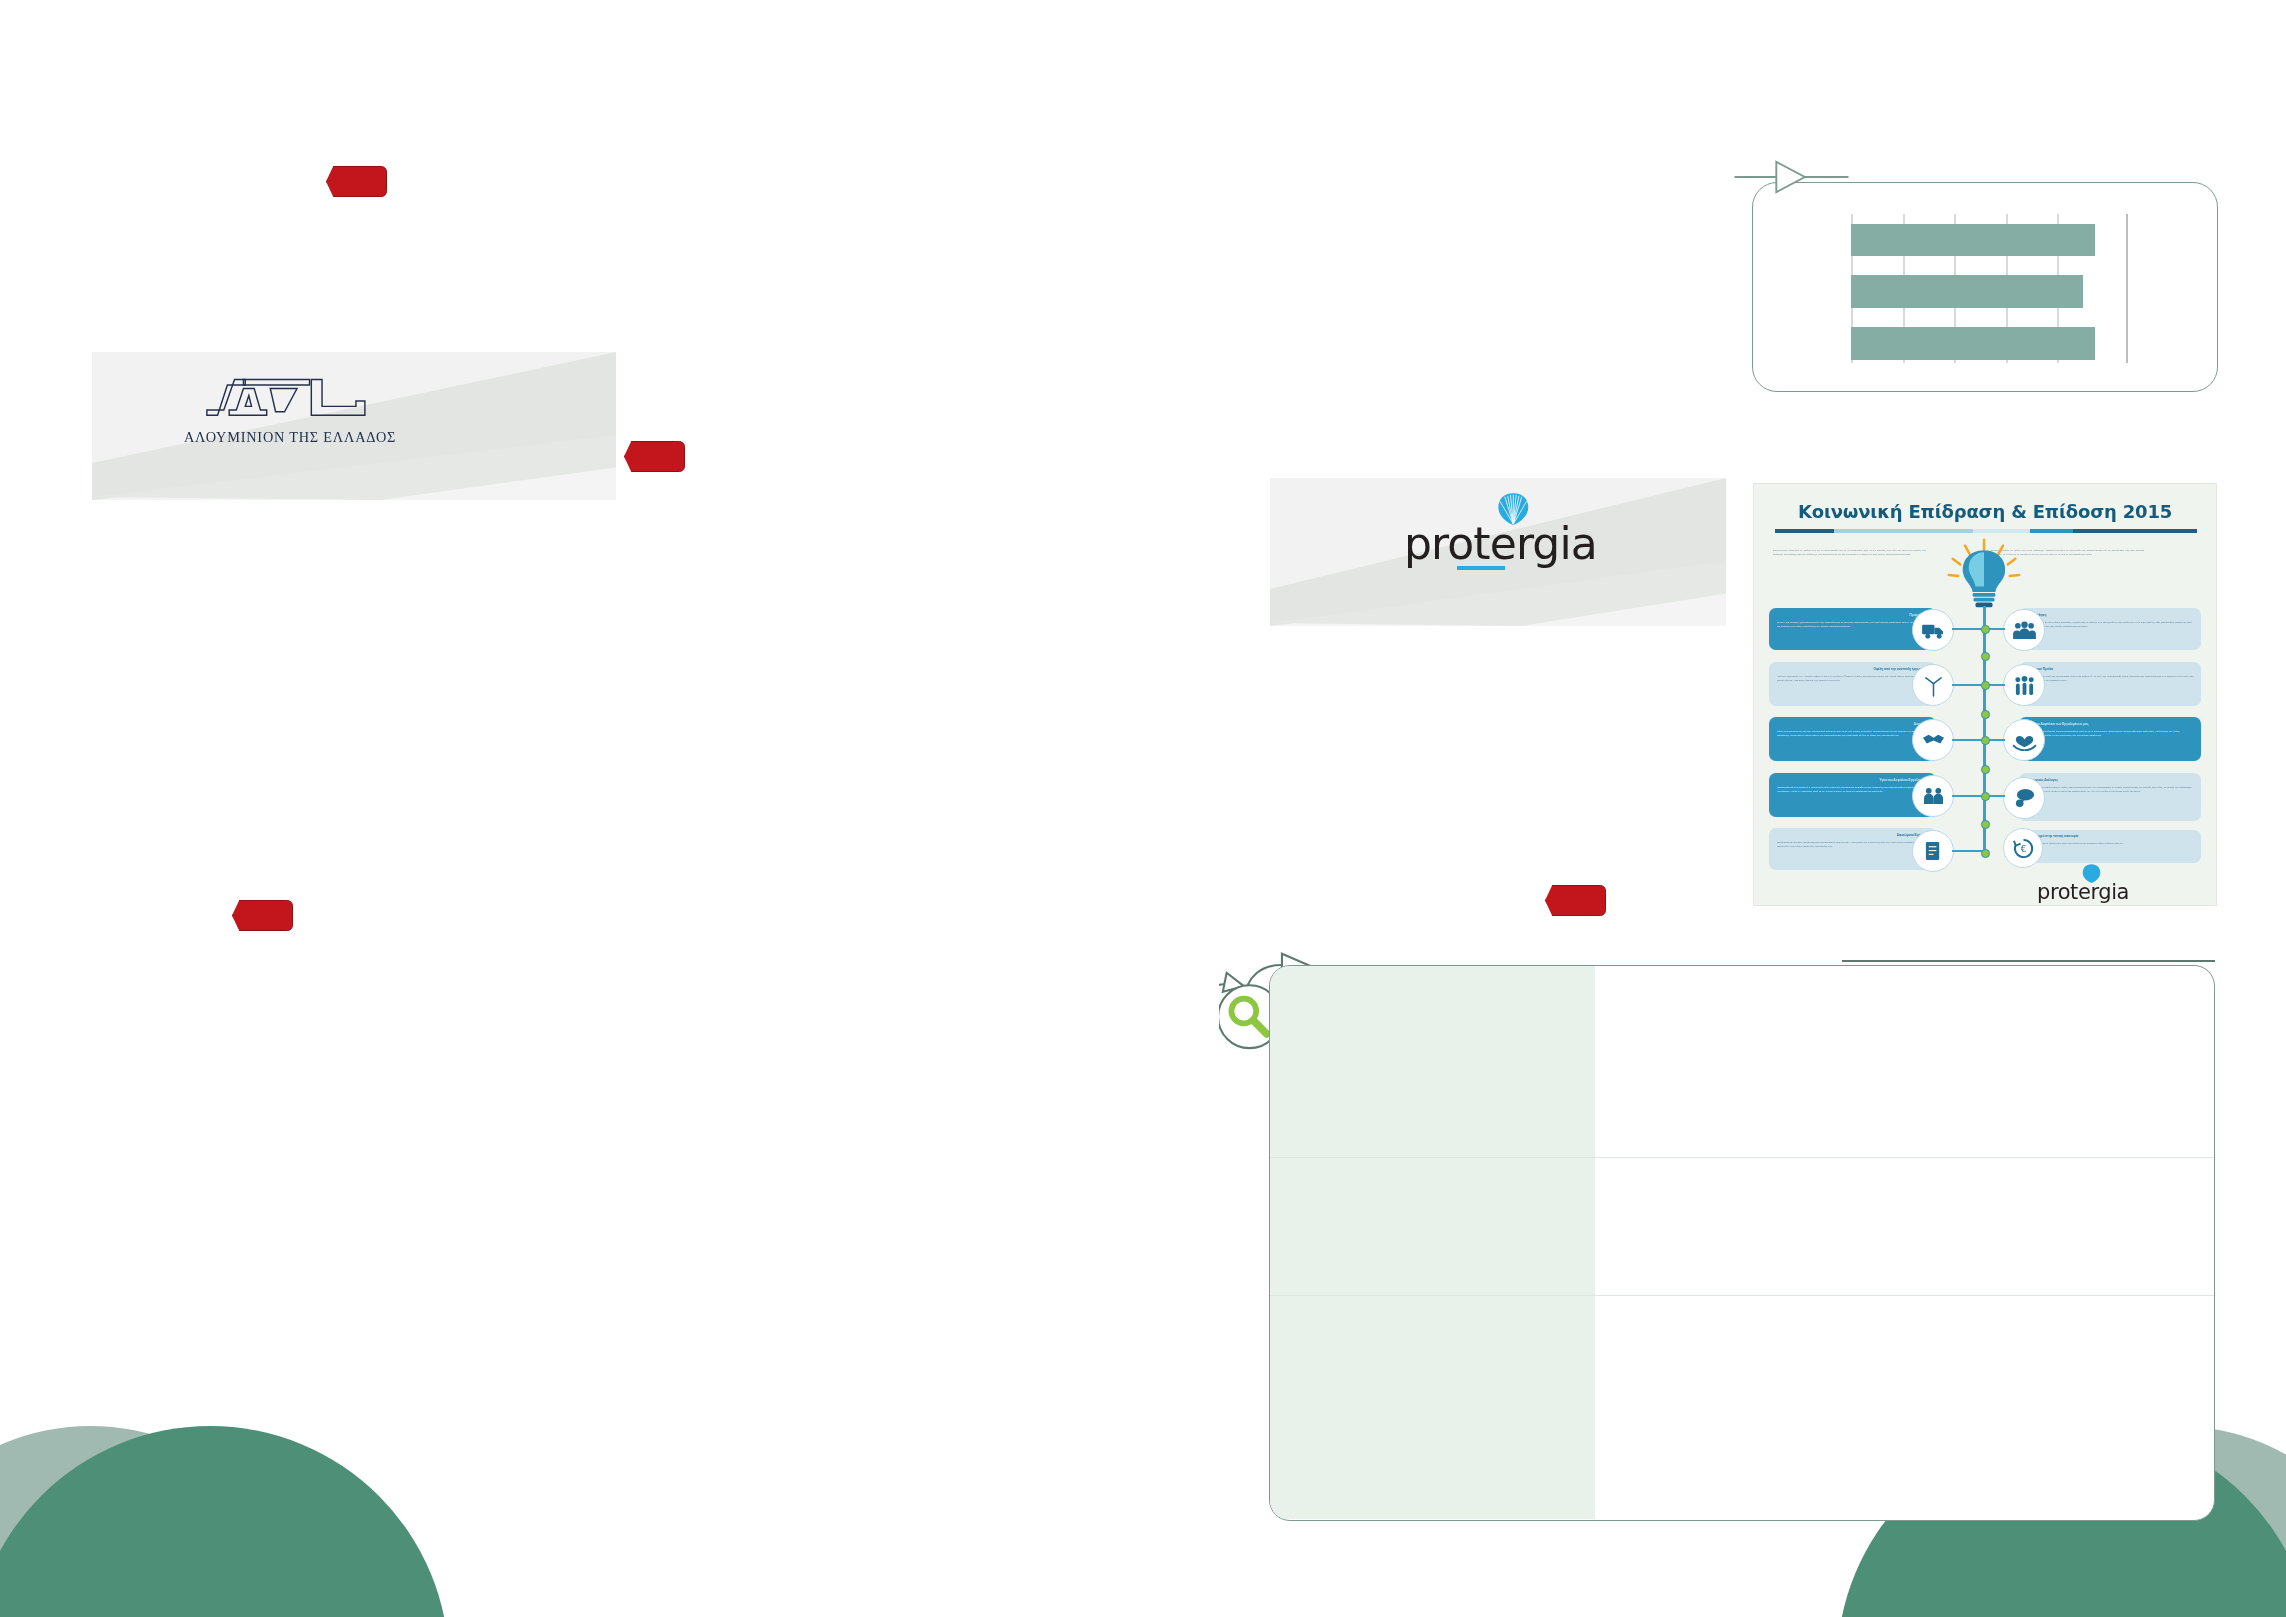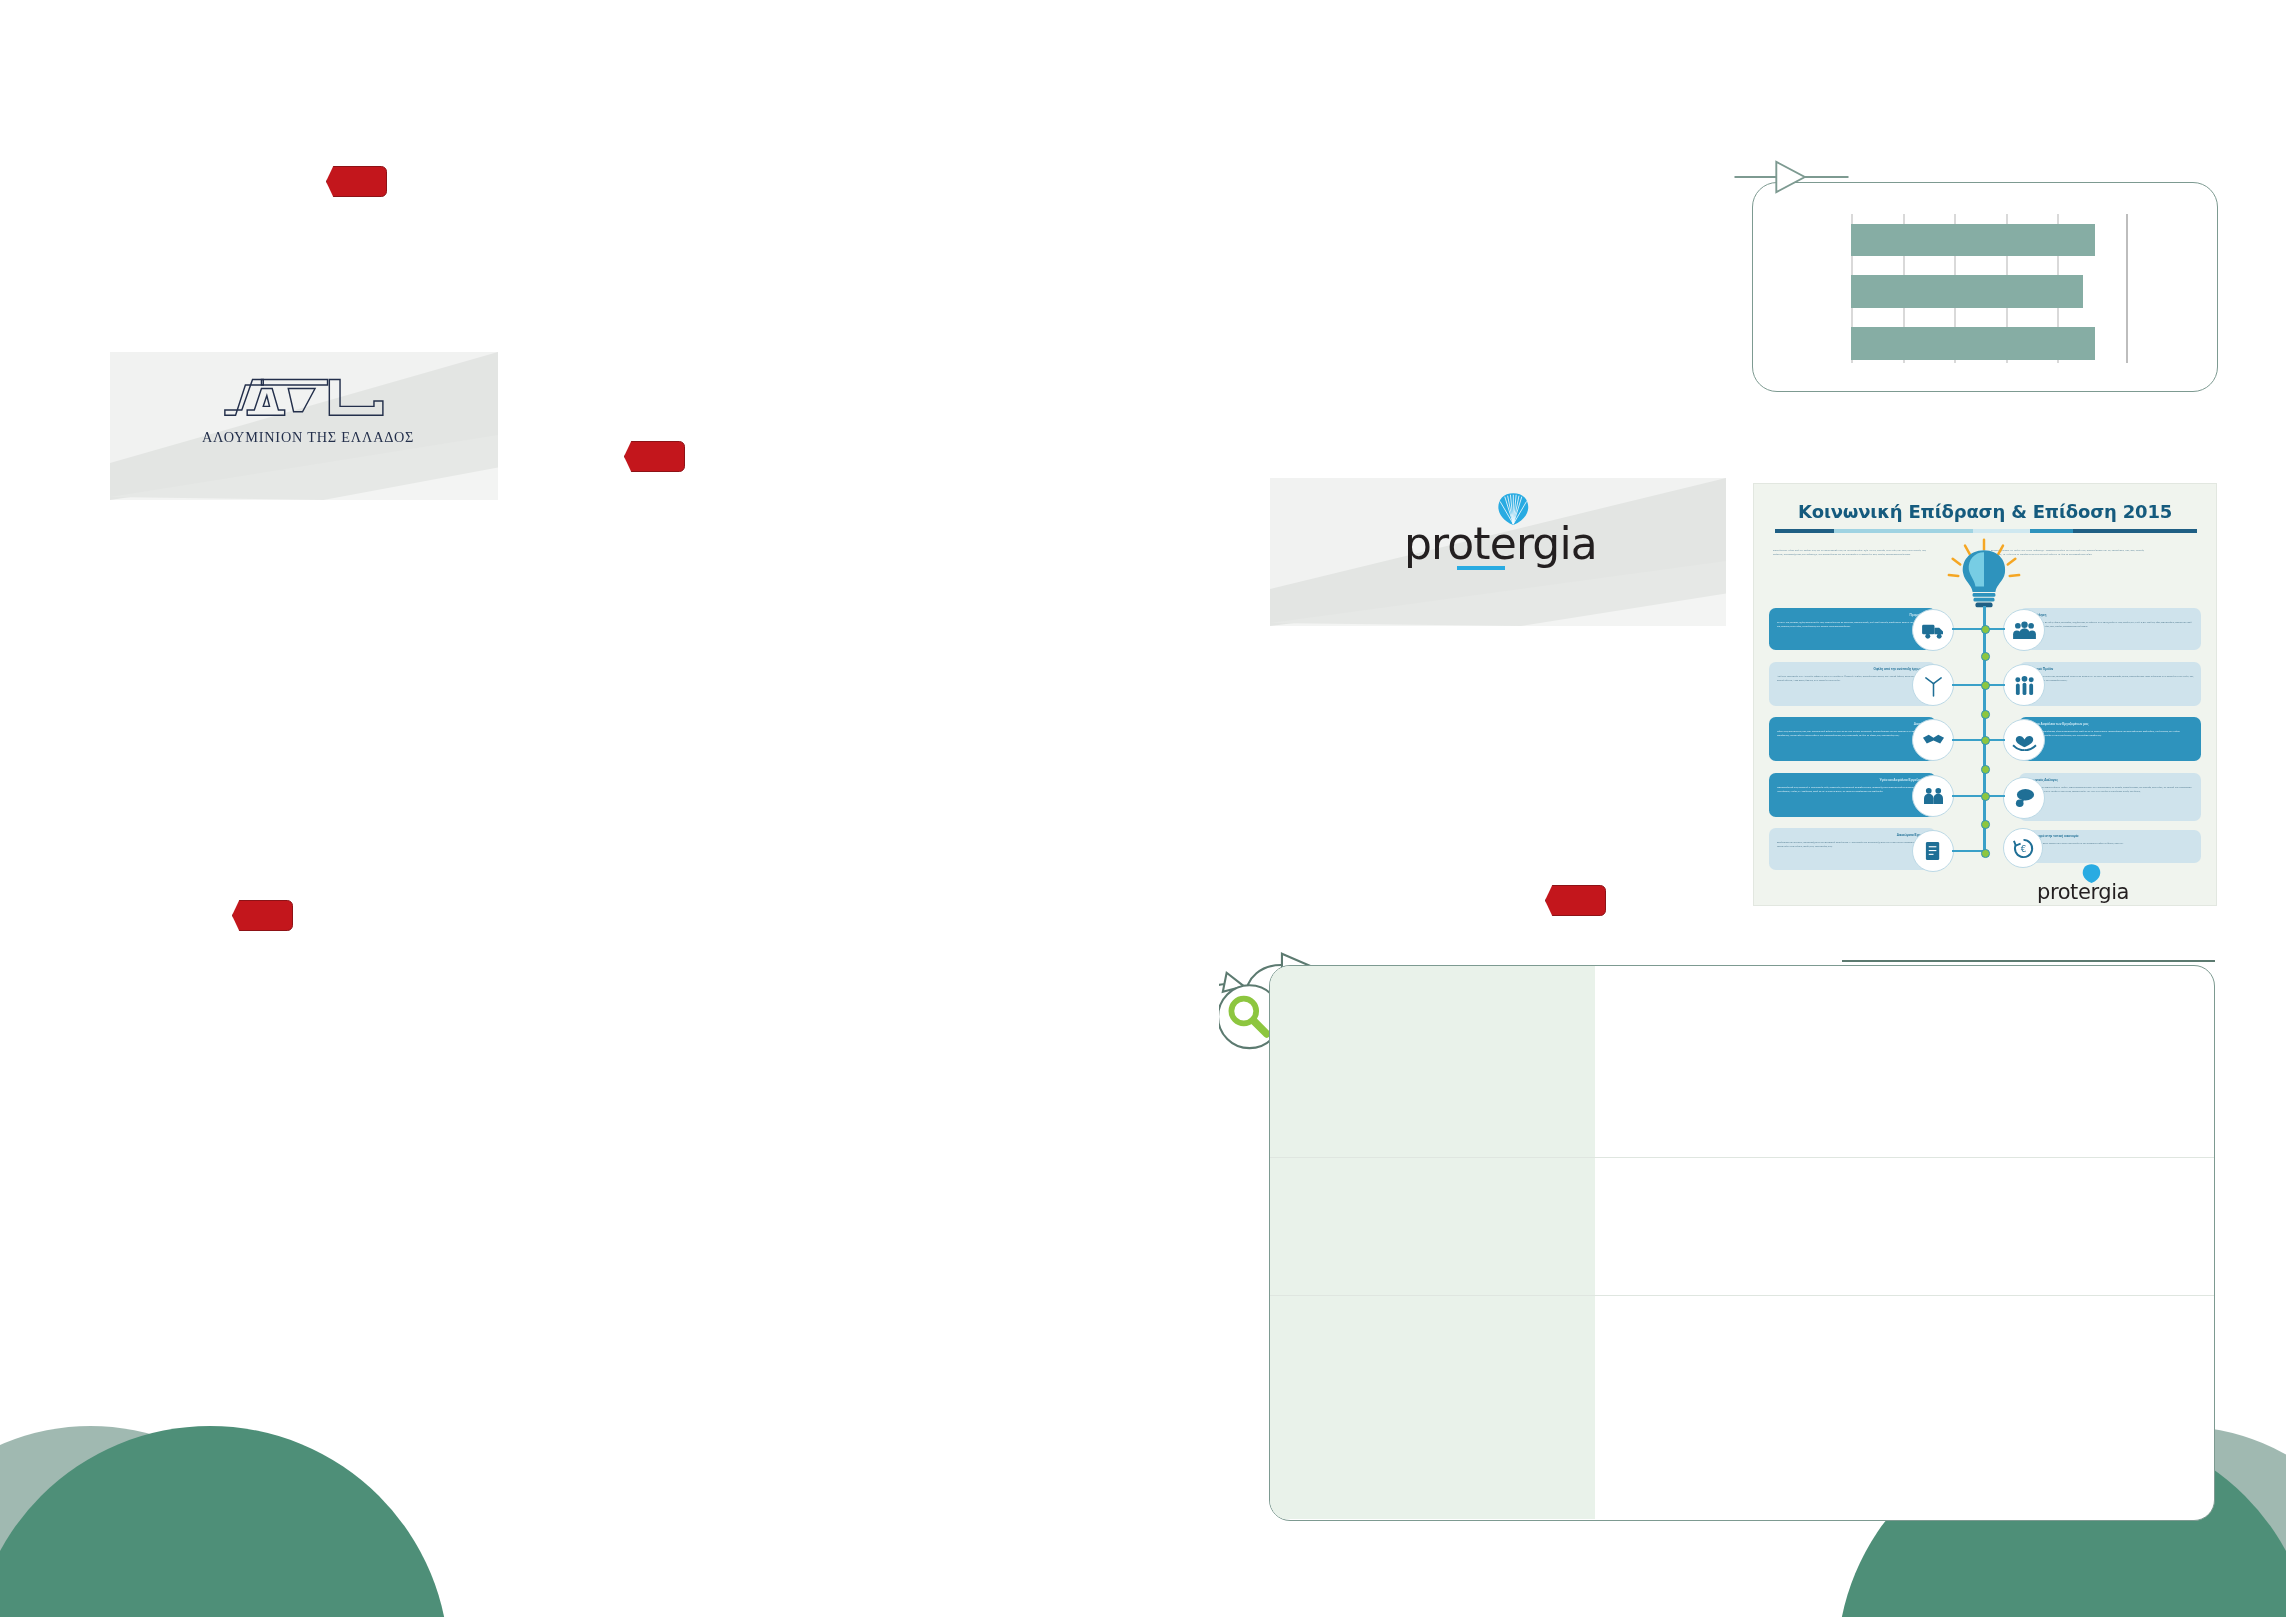--- a/index.html
+++ b/index.html
@@ -119,21 +119,21 @@
   <div class="circle-deco c-left-light"></div>
   <div class="circle-deco c-left-dark"></div>
   <div class="circle-deco c-right-light"></div>
   <div class="circle-deco c-right-dark"></div>
 
   <div class="red-tab" style="left:326px;top:166px;"></div>
   <div class="red-tab" style="left:624px;top:441px;"></div>
   <div class="red-tab" style="left:232px;top:900px;"></div>
   <div class="red-tab" style="left:1545px;top:885px;"></div>
 
-  <div class="logo-banner" style="left:110px;top:352px;width:388px;height:148px;">
+  <div class="logo-banner" style="left:92px;top:352px;width:524px;height:148px;">
     <div class="tri-a"></div>
     <div class="tri-b"></div>
     <div class="tri-c"></div>
     <div class="logo-inner" style="left:92px;top:24px;width:210px;">
       <svg class="aog-mark" viewBox="0 0 190 56">
         <g fill="none" stroke="#232f4b" stroke-width="1.6">
 
           <path d="M3 44 L15 44 L26 10 L46 10 L46 4 L34 4 L22 38 L3 38 Z"></path>
           <path d="M28 44 L70 44 L70 38 L63 38 L56 14 L44 14 L36 38 L28 38 Z"></path>
           <path d="M46 34 L53 34 L50 22 Z"></path>

